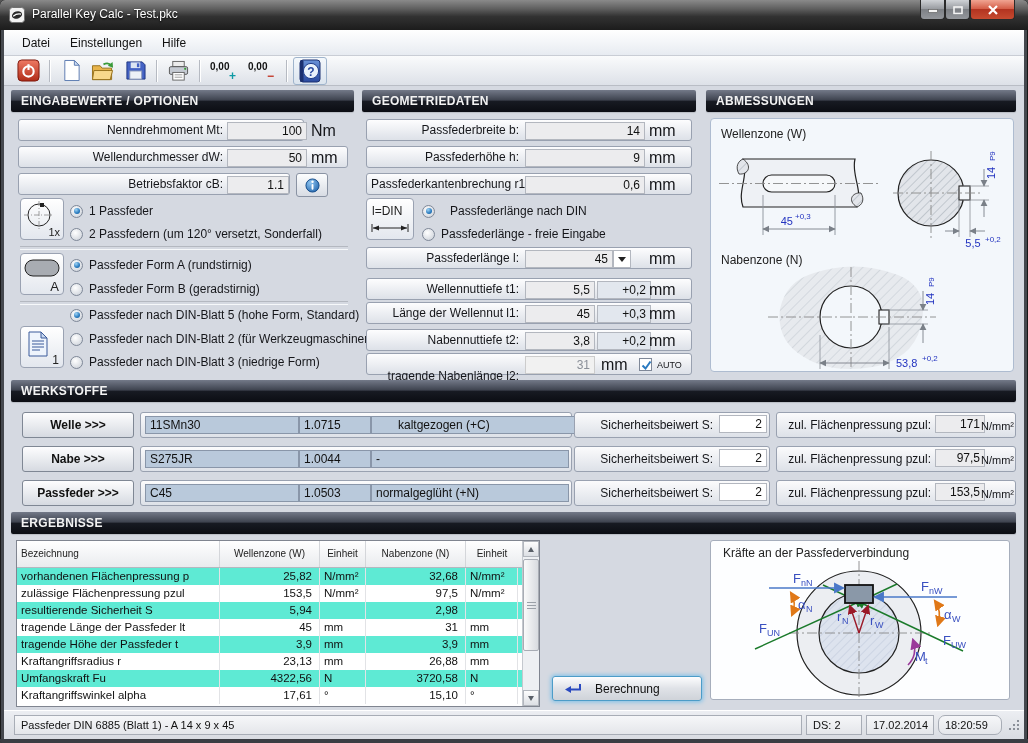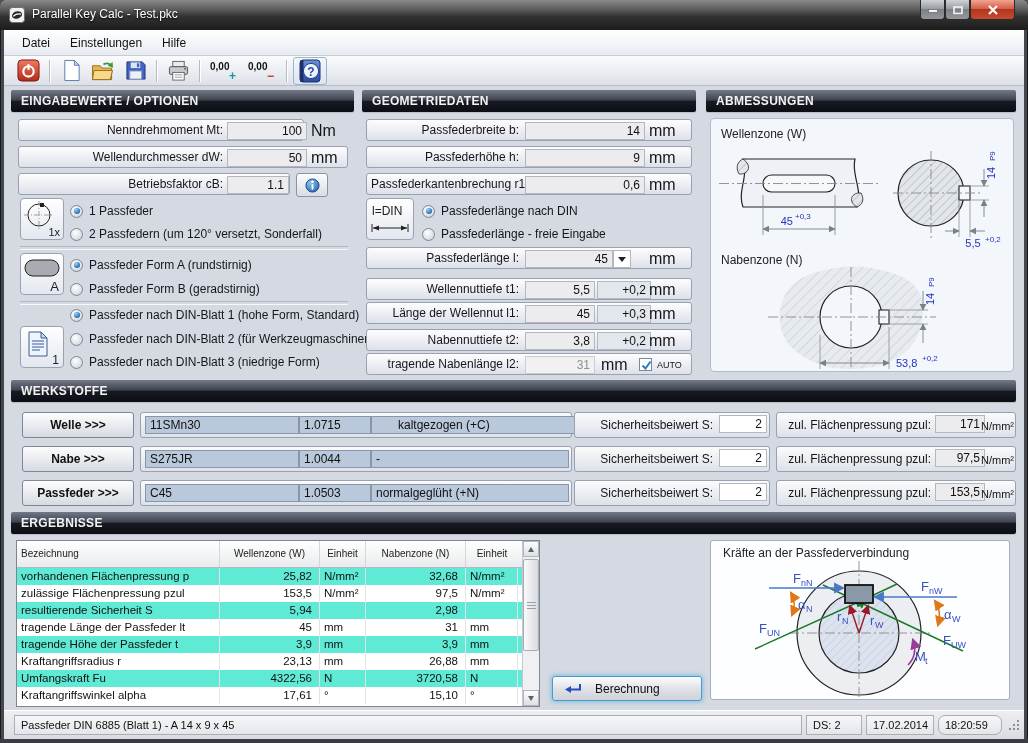--- a/index.html
+++ b/index.html
@@ -287,21 +287,21 @@
           <path d="M14,1 l6,6 h-6 z" fill="#c8d8f0" stroke="#3a5a9a"></path>
           <line x1="5" y1="10" x2="17" y2="10" stroke="#3a5a9a"></line>
           <line x1="5" y1="13" x2="17" y2="13" stroke="#3a5a9a"></line>
           <line x1="5" y1="16" x2="17" y2="16" stroke="#3a5a9a"></line>
           <line x1="5" y1="19" x2="13" y2="19" stroke="#3a5a9a"></line>
         </svg>
       <span style="position:absolute;right:4px;bottom:0px;font-size:12px;color:#222;">1</span>
     </div>
     <div class="opt" style="left:66px;top:221px;">
       <span class="rdo sel"></span>
-      <span class="optlab">Passfeder nach DIN-Blatt 1 (hohe Form, Standard)</span>
+      <span class="optlab">Passfeder nach DIN-Blatt 5 (hohe Form, Standard)</span>
     </div>
     <div class="opt" style="left:66px;top:245px;">
       <span class="rdo"></span>
       <span class="optlab">Passfeder nach DIN-Blatt 2 (für Werkzeugmaschinen)</span>
     </div>
     <div class="opt" style="left:66px;top:268px;">
       <span class="rdo"></span>
       <span class="optlab">Passfeder nach DIN-Blatt 3 (niedrige Form)</span>
     </div>
 
@@ -324,21 +324,21 @@
     <div class="iconbox" style="left:362px;top:112px;width:48px;">
       <span style="position:absolute;left:5px;top:5px;font-size:12px;color:#222;">l=DIN</span>
       <svg width="38" height="10" viewBox="0 0 38 10" style="position:absolute;left:4px;top:24px;">
           <line x1="1" y1="1" x2="1" y2="9" stroke="#222"></line>
           <line x1="37" y1="1" x2="37" y2="9" stroke="#222"></line>
           <line x1="2" y1="5" x2="36" y2="5" stroke="#222"></line>
           <path d="M2,5 l6,-2.5 v5 z" fill="#222"></path>
           <path d="M36,5 l-6,-2.5 v5 z" fill="#222"></path>
         </svg>
     </div>
-    <div class="opt" style="left:418px;top:117px;">
+    <div class="opt" style="left:418px;top:117px;gap:9px;">
       <span class="rdo sel"></span>
       <span class="optlab">Passfederlänge nach DIN</span>
     </div>
     <div class="opt" style="left:418px;top:140px;">
       <span class="rdo"></span>
       <span class="optlab">Passfederlänge - freie Eingabe</span>
     </div>
 
     <div class="rowbox" style="left:362px;top:161px;width:326px;">
       <span class="rlabel" style="left:4px;width:148px;">Passfederlänge l:</span>
@@ -359,21 +359,21 @@
       <span class="fld" style="left:230px;width:44px;background:#e2e7ee;">+0,3</span>
       <span class="unit" style="left:282px;">mm</span>
     </div>
     <div class="rowbox" style="left:362px;top:243px;width:326px;">
       <span class="rlabel" style="left:4px;width:148px;">Nabennuttiefe t2:</span>
       <input class="fld" style="left: 158px; width: 60px;" value="3,8">
       <span class="fld" style="left:230px;width:44px;background:#e2e7ee;">+0,2</span>
       <span class="unit" style="left:282px;">mm</span>
     </div>
     <div class="rowbox" style="left:362px;top:267px;width:326px;">
-      <span class="rlabel" style="left:4px;width:148px;">tragende Nabenlänge l2:</span>
+      <span class="rlabel" style="left:4px;width:148px;margin-top:12px;">tragende Nabenlänge l2:</span>
       <input class="fld dis" style="left: 158px; width: 60px;" disabled="" value="31">
       <span class="unit" style="left:234px;">mm</span>
       <span class="cbx" style="position:absolute;left:272px;top:4px;">
         <svg width="13" height="13" viewBox="0 0 13 13">
             <path d="M2.5,6.5 L5.5,9.5 L10.5,2.5" stroke="#2a7ac0" stroke-width="2" fill="none"></path>
           </svg>
       </span>
       <span class="unit" style="left:290px;font-size:9px;">AUTO</span>
     </div>
 

